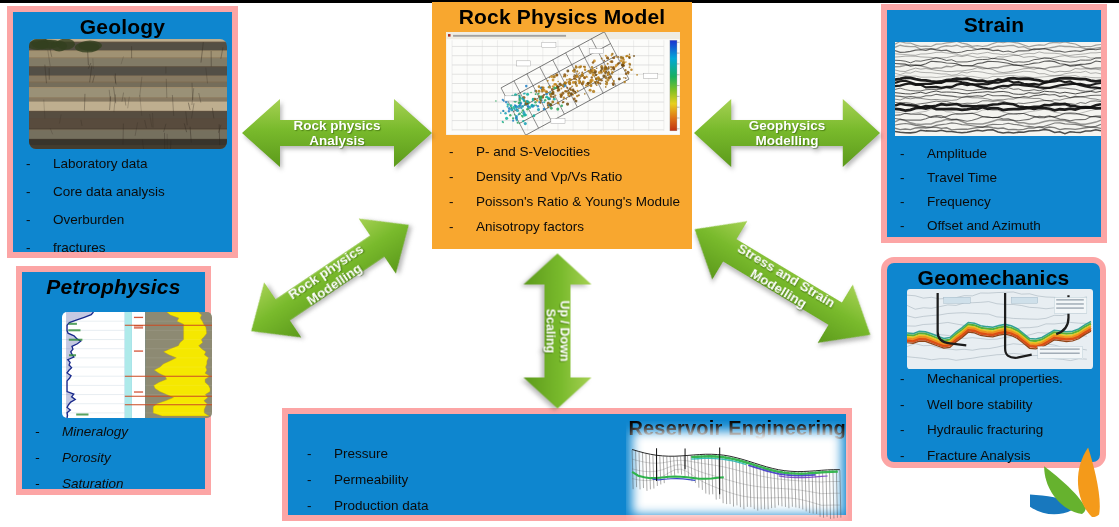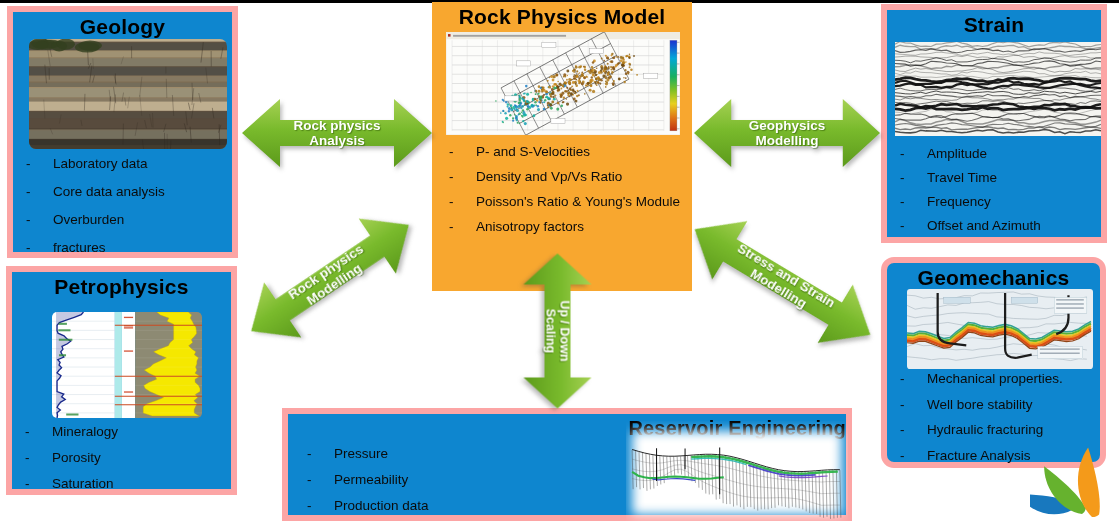--- a/index.html
+++ b/index.html
@@ -133,21 +133,21 @@
           <span class="dash">-</span>
           <span>Overburden</span>
         </li>
       <li>
           <span class="dash">-</span>
           <span>fractures</span>
         </li>
     </ul>
   </div>
 
-  <div class="panel" style="left:6px;top:266px;width:231px;height:229px;">
+  <div class="panel" style="left:16px;top:266px;width:195px;height:229px;font-style:italic;">
     <div class="ptitle">Petrophysics</div>
     <div class="art" style="left:40px;top:40px;width:150px;height:106px;">
       <svg id="petro-art" viewBox="0 0 148 104" preserveAspectRatio="none">
           <clipPath id="pc">
             <rect x="0" y="0" width="148" height="104" rx="5"></rect>
           </clipPath>
           <g clip-path="url(#pc)">
             <rect x="0" y="0" width="62" height="104" fill="#ffffff"></rect>
             <line x1="0" y1="9" x2="62" y2="9" stroke="#c6d6de" stroke-width="0.4"></line>
             <line x1="0" y1="18" x2="62" y2="18" stroke="#c6d6de" stroke-width="0.4"></line>
@@ -203,21 +203,21 @@
           <span class="dash">-</span>
           <span>Porosity</span>
         </li>
       <li>
           <span class="dash">-</span>
           <span>Saturation</span>
         </li>
     </ul>
   </div>
 
-  <div class="panel orange" style="left:432px;top:2px;width:260px;height:289px;">
+  <div class="panel orange" style="left:432px;top:2px;width:260px;height:247px;">
     <div class="ptitle">Rock Physics Model</div>
     <div class="art" style="left:14px;top:30px;width:234px;height:103px;">
       <svg id="xplot-art" viewBox="0 0 232 100" preserveAspectRatio="none">
           <rect x="0" y="0" width="232" height="100" fill="#fcfcfa" stroke="#e0d8c8" stroke-width="0.5"></rect>
           <rect x="0" y="0" width="232" height="7" fill="#efece2"></rect>
           <rect x="2" y="2" width="2.5" height="2.5" fill="#b03020"></rect>
           <rect x="7" y="2.8" width="112" height="1.8" fill="#8f8f8f" opacity="0.8"></rect>
           <line x1="6" y1="14" x2="216" y2="14" stroke="#c4c4c4" stroke-width="0.45"></line>
           <line x1="6" y1="23" x2="216" y2="23" stroke="#c4c4c4" stroke-width="0.45"></line>
           <line x1="6" y1="32" x2="216" y2="32" stroke="#c4c4c4" stroke-width="0.45"></line>

